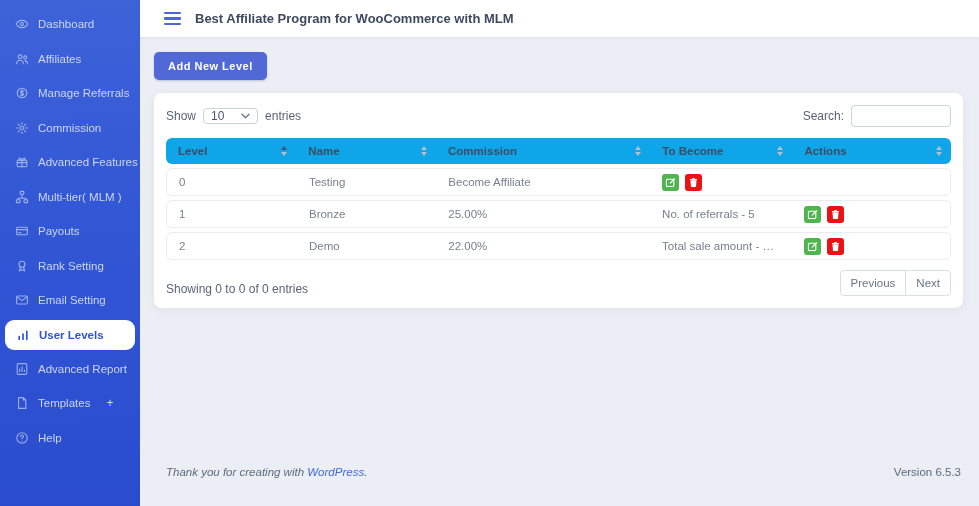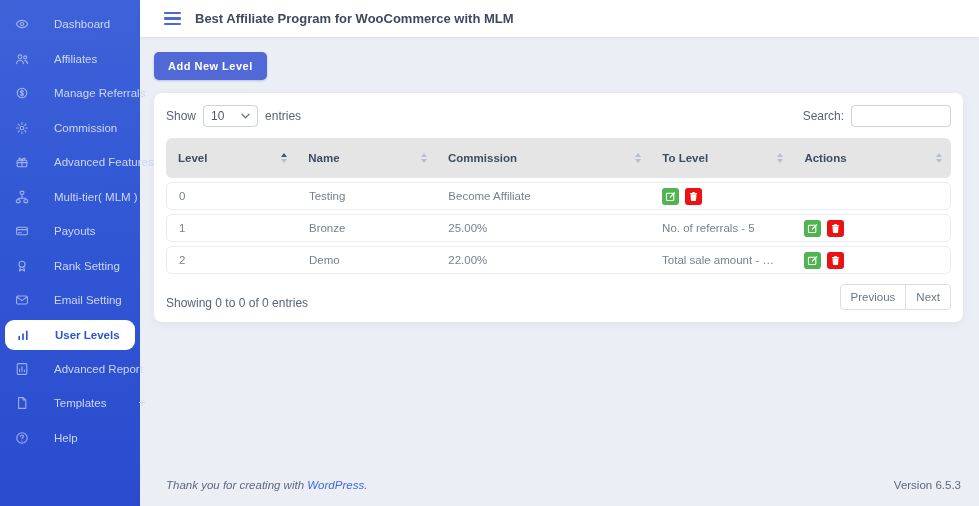--- a/index.html
+++ b/index.html
@@ -15,21 +15,20 @@
   .sidebar {
     width: 140px; flex-shrink: 0; height: 100%;
     background: linear-gradient(178deg, #3e62d8 0%, #3156d4 48%, #2a4bce 100%);
     padding-top: 7px;
   }
   .side-item {
     display: flex; align-items: center;
     height: 34.5px; padding: 0 8px 0 14px;
     color: #ccd6f4; font-size: 11.5px; cursor: pointer;
     white-space: nowrap;
-    gap: 16px;
   }
   .side-item .sicon {
     width: 15px; height: 15px; margin-right: 9px; opacity: .7;
     display: flex; align-items: center; justify-content: center; flex-shrink: 0;
   }
   .side-item.active {
     background: #fff; border-radius: 9px;
     height: 30px; margin: 2px 5px; padding: 0 8px 0 10px;
     color: #2d53d6; font-weight: 700; align-items: center;
   }
@@ -40,56 +39,56 @@
   .main { flex: 1; display: flex; flex-direction: column; min-width: 0; }
   .topbar {
     height: 37px; background: #fff; flex-shrink: 0;
     display: flex; align-items: center; padding: 0 16px 0 24px;
     box-shadow: 0 1px 3px rgba(30,40,80,.08); position: relative; z-index: 2; text-align: center;
   }
   .hamburger { display: inline-flex; flex-direction: column; gap: 3px; margin-right: 14px; cursor: pointer; }
   .hamburger i { display: block; width: 17px; height: 2.4px; background: #4d67d6; border-radius: 1px; }
   .title { font-size: 13px; color: #3d4a5e; font-weight: 600; }
 
-  .content { flex: 1; display: flex; flex-direction: column; padding: 15px 16px 0 14px; min-height: 0; }
+  .content { flex: 1; display: flex; flex-direction: column; padding: 15px 16px 13px 14px; min-height: 0; }
   .add-btn {
     align-self: flex-start;
     background: #5069d6; color: #fff; border: none; border-radius: 5px;
     font-family: inherit; font-size: 11px; font-weight: 700; letter-spacing: .5px;
     padding: 8px 14px; cursor: pointer;
     box-shadow: 0 1px 2px rgba(40,60,140,.25);
   }
 
   
   .card {
     background: #fff; border-radius: 8px; margin-top: 13px; padding: 12px;
     box-shadow: 0 2px 10px rgba(30,40,80,.06);
   }
   .controls { display: flex; align-items: center; font-size: 12px; color: #5a6475; }
   .select-box {
     display: flex; align-items: center; justify-content: space-between;
     border: 1px solid #ccd3dd; border-radius: 4px;
-    width: 55px; height: 22px; padding: 0 7px; margin: 0 7px;
+    width: 55px; height: 16px; padding: 0 7px; margin: 0 7px;
     color: #4e5869; background: #fff; cursor: pointer; font-size: 12px;
   }
   .search-wrap { margin-left: auto; display: flex; align-items: center; gap: 7px; }
   .search-input {
     border: 1px solid #ccd3dd; border-radius: 4px;
     height: 22px; width: 100px; padding: 0 6px;
     font-family: inherit; font-size: 12px; color: #4e5869; outline: none;
   }
 
   .tbl { margin-top: 11px; font-size: 11.5px; }
   .thead, .trow {
     display: grid;
     grid-template-columns: 16.6% 17.8% 27.3% 18.1% 1fr;
     align-items: center;
   }
   .thead {
-    background: #e5e5e5; border-radius: 6px; height: 40px;
+    background: #0ea5e9; border-radius: 6px; height: 26px;
     color: #3e4c63; font-weight: 700;
   }
   .th { display: flex; align-items: center; justify-content: space-between; padding: 0 9px 0 12px; cursor: pointer; }
   .sort { display: flex; flex-direction: column; gap: 2px; }
   .sort b { width: 0; height: 0; border-left: 3.5px solid transparent; border-right: 3.5px solid transparent; }
   .sort .up { border-bottom: 4px solid #b6bfcd; }
   .sort .dn { border-top: 4px solid #b6bfcd; }
   .sort.asc .up { border-bottom-color: #46556d; }
   .trow {
     border: 1px solid #e9ecf1; border-radius: 6px;
@@ -315,21 +314,21 @@
                 </span>
             </div>
             <div class="th">
               <span>Commission</span>
               <span class="sort">
                   <b class="up"></b>
                   <b class="dn"></b>
                 </span>
             </div>
             <div class="th">
-              <span>To Level</span>
+              <span>To Become</span>
               <span class="sort">
                   <b class="up"></b>
                   <b class="dn"></b>
                 </span>
             </div>
             <div class="th">
               <span>Actions</span>
               <span class="sort">
                   <b class="up"></b>
                   <b class="dn"></b>

